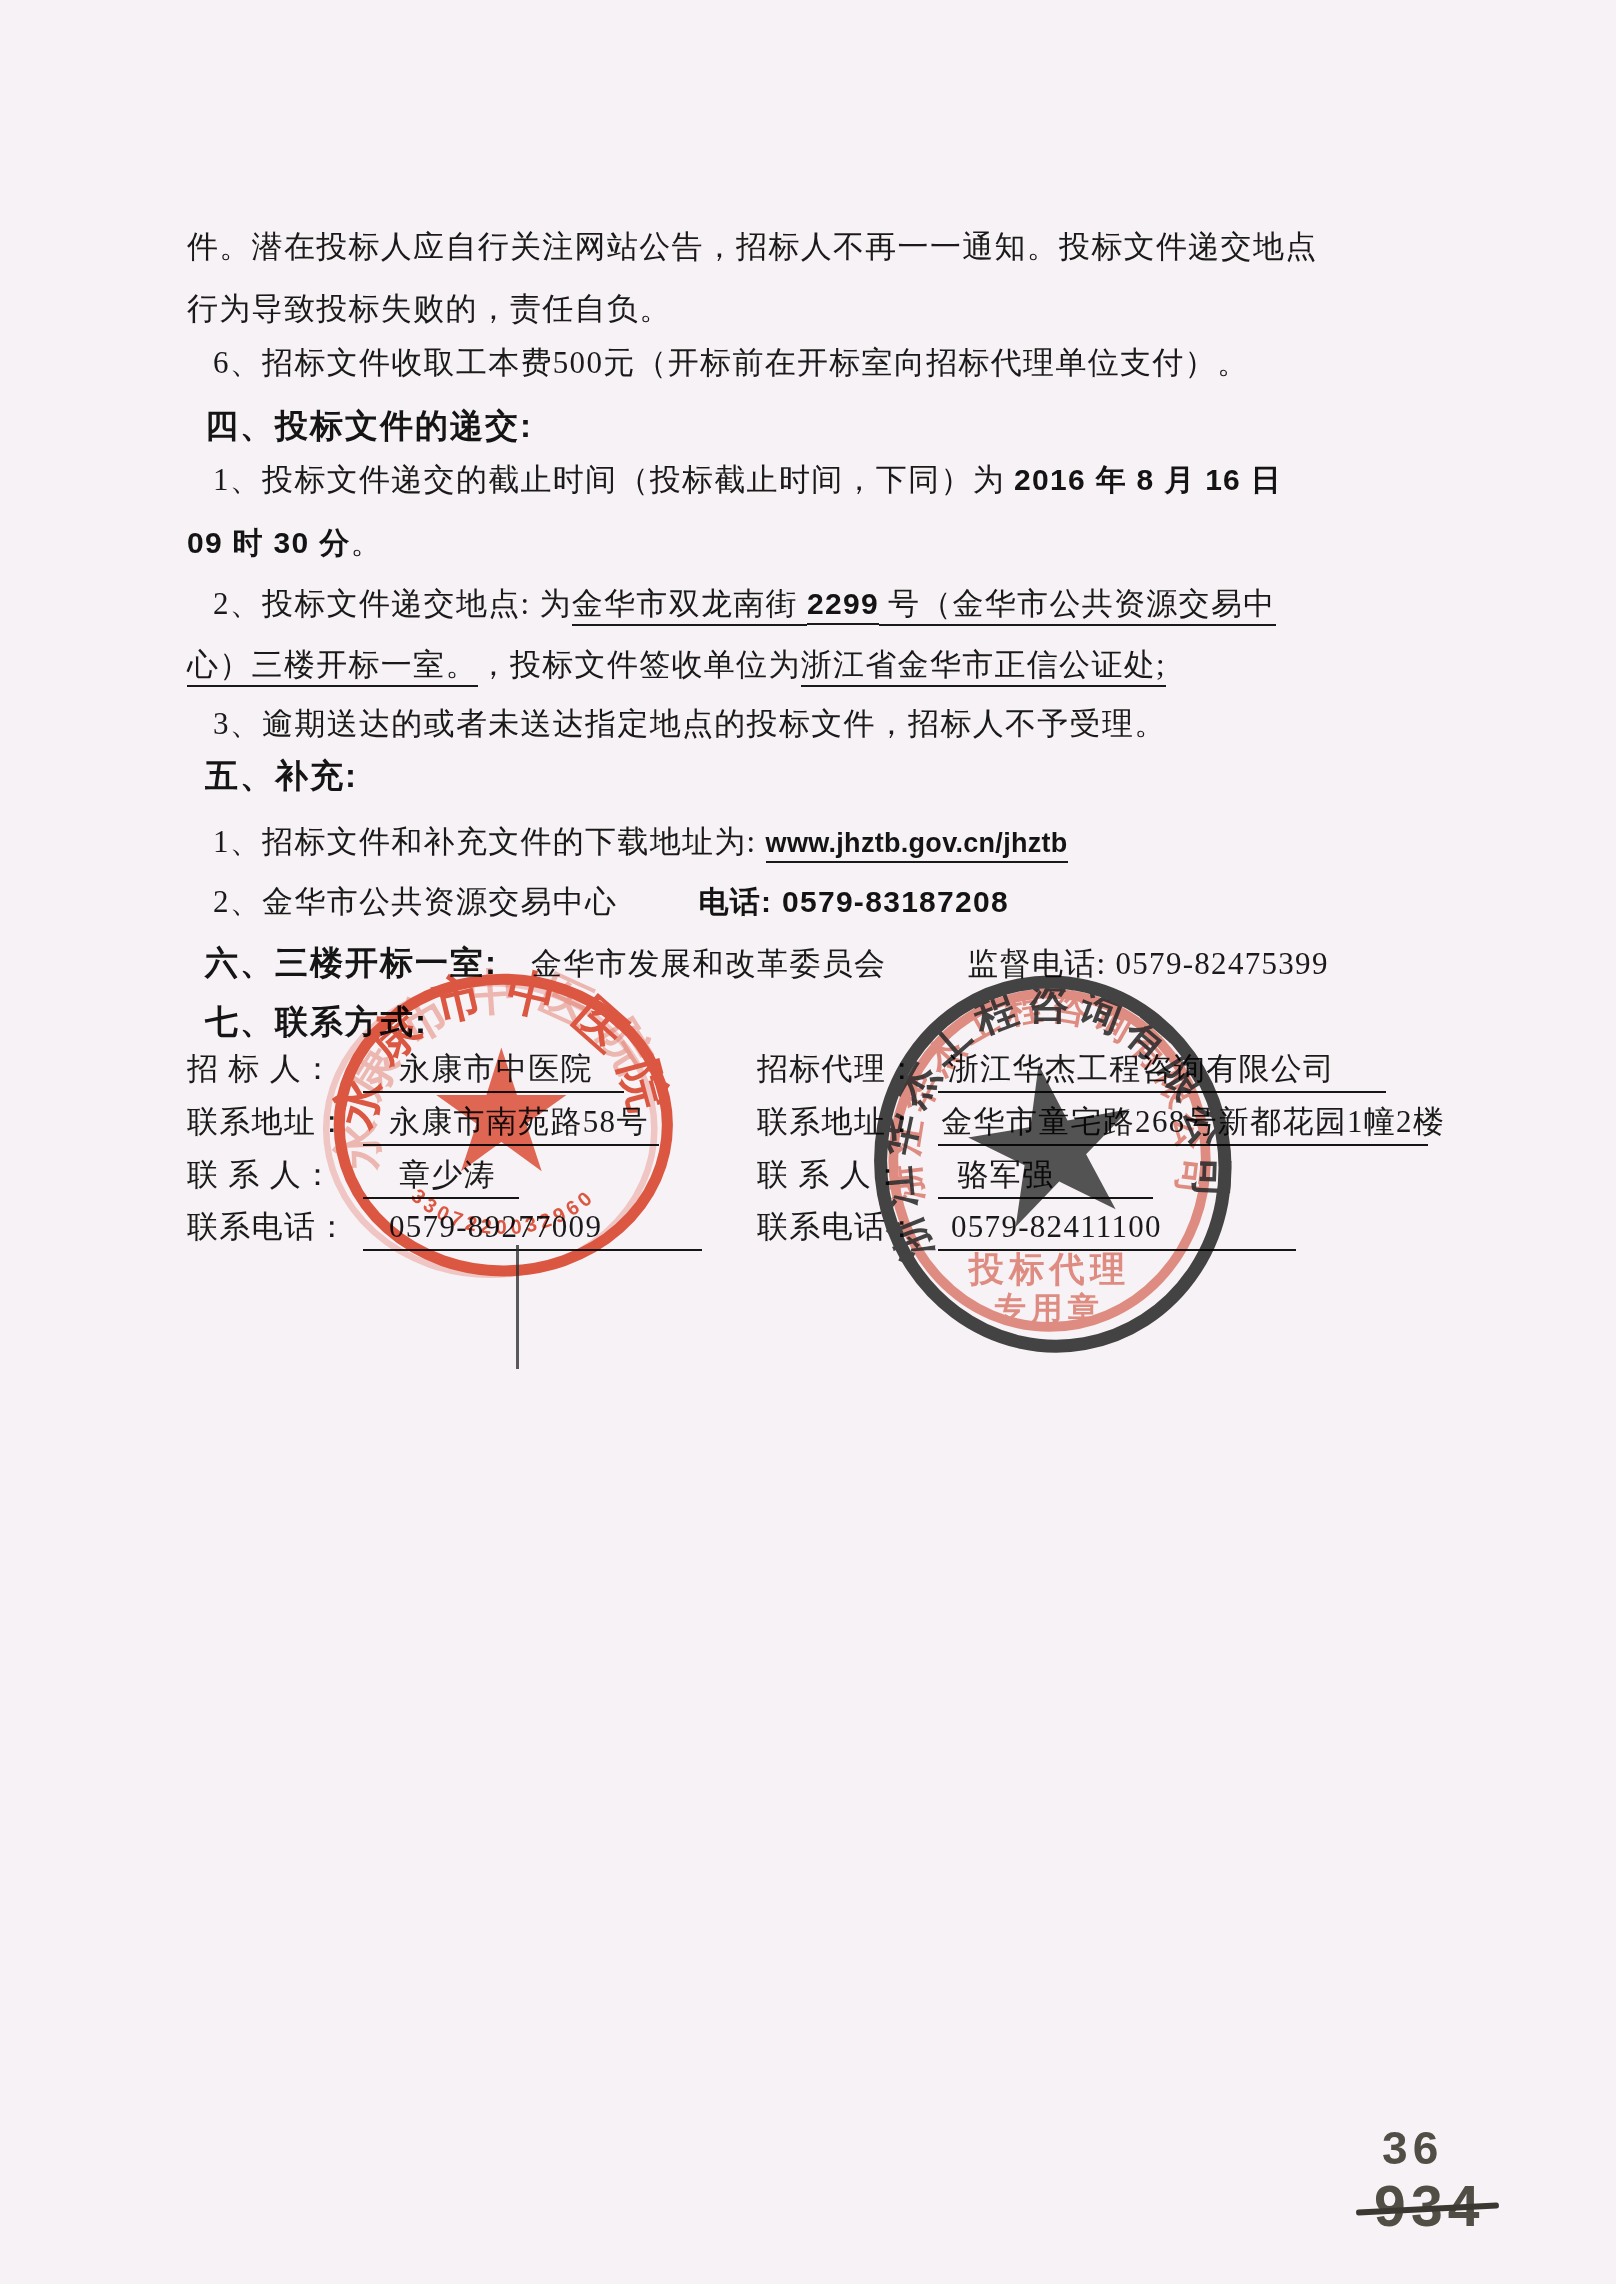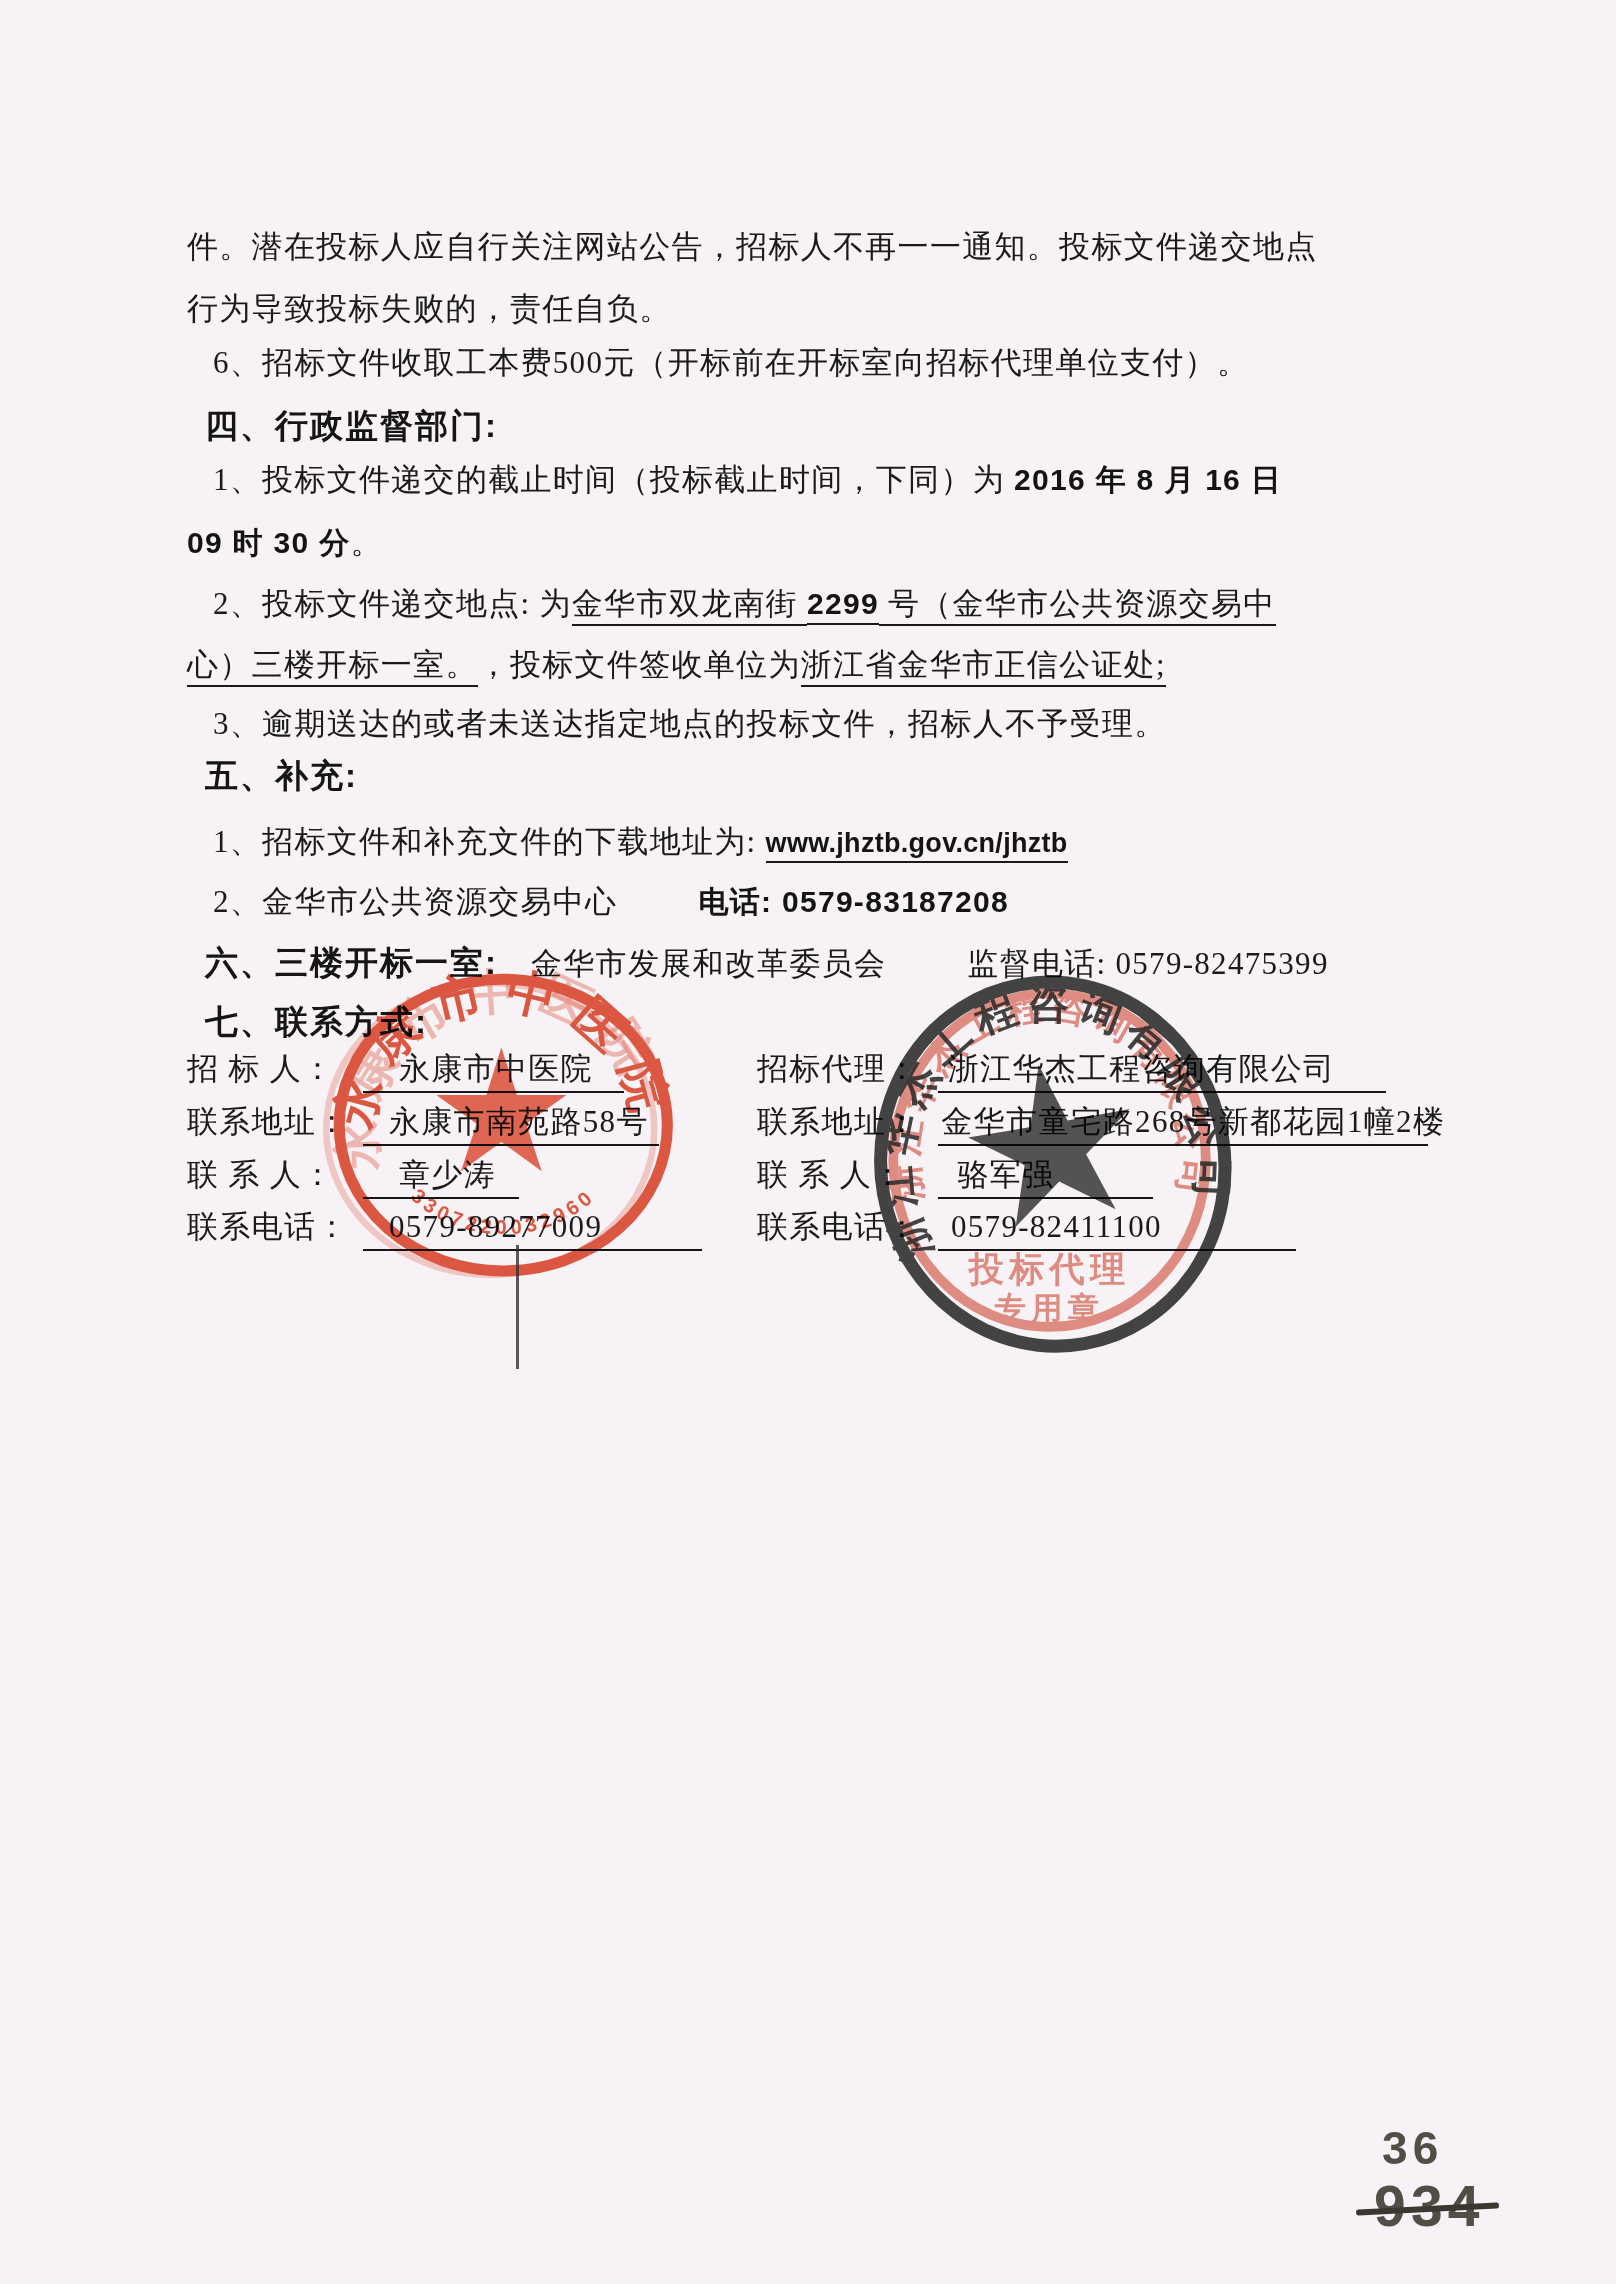--- a/index.html
+++ b/index.html
@@ -60,21 +60,21 @@
 </head>
 <body>
 
 <div class="page">
 
   <div class="line" style="left:187px;top:229px;"><span>件。潜在投标人应自行关注网站公告，招标人不再一一通知。投标文件递交地点</span></div>
   <div class="line" style="left:187px;top:291px;"><span>行为导致投标失败的，责任自负。</span></div>
 
   <div class="line" style="left:213px;top:345px;"><span>6、招标文件收取工本费500元（开标前在开标室向招标代理单位支付）。</span></div>
 
-  <div class="line hd" style="left:205px;top:407px;"><span>四、行政监督部门:</span></div>
+  <div class="line hd" style="left:205px;top:407px;"><span>四、投标文件的递交:</span></div>
 
   <div class="line" style="left:213px;top:462px;"><span>1、投标文件递交的截止时间（投标截止时间，下同）为 </span><span class="b">2016 年 8 月 16 日</span></div>
   <div class="line" style="left:187px;top:525px;"><span class="b">09 时 30 分</span><span>。</span></div>
 
   <div class="line" style="left:213px;top:586px;"><span>2、投标文件递交地点: 为</span><span class="u">金华市双龙南街 </span><span class="u b">2299</span><span class="u"> 号（金华市公共资源交易中</span></div>
   <div class="line" style="left:187px;top:647px;"><span class="u">心）三楼开标一室。</span><span>，投标文件签收单位为</span><span class="u">浙江省金华市正信公证处;</span></div>
 
   <div class="line" style="left:213px;top:706px;"><span>3、逾期送达的或者未送达指定地点的投标文件，招标人不予受理。</span></div>
 
   <div class="line hd" style="left:205px;top:757px;"><span>五、补充:</span></div>

